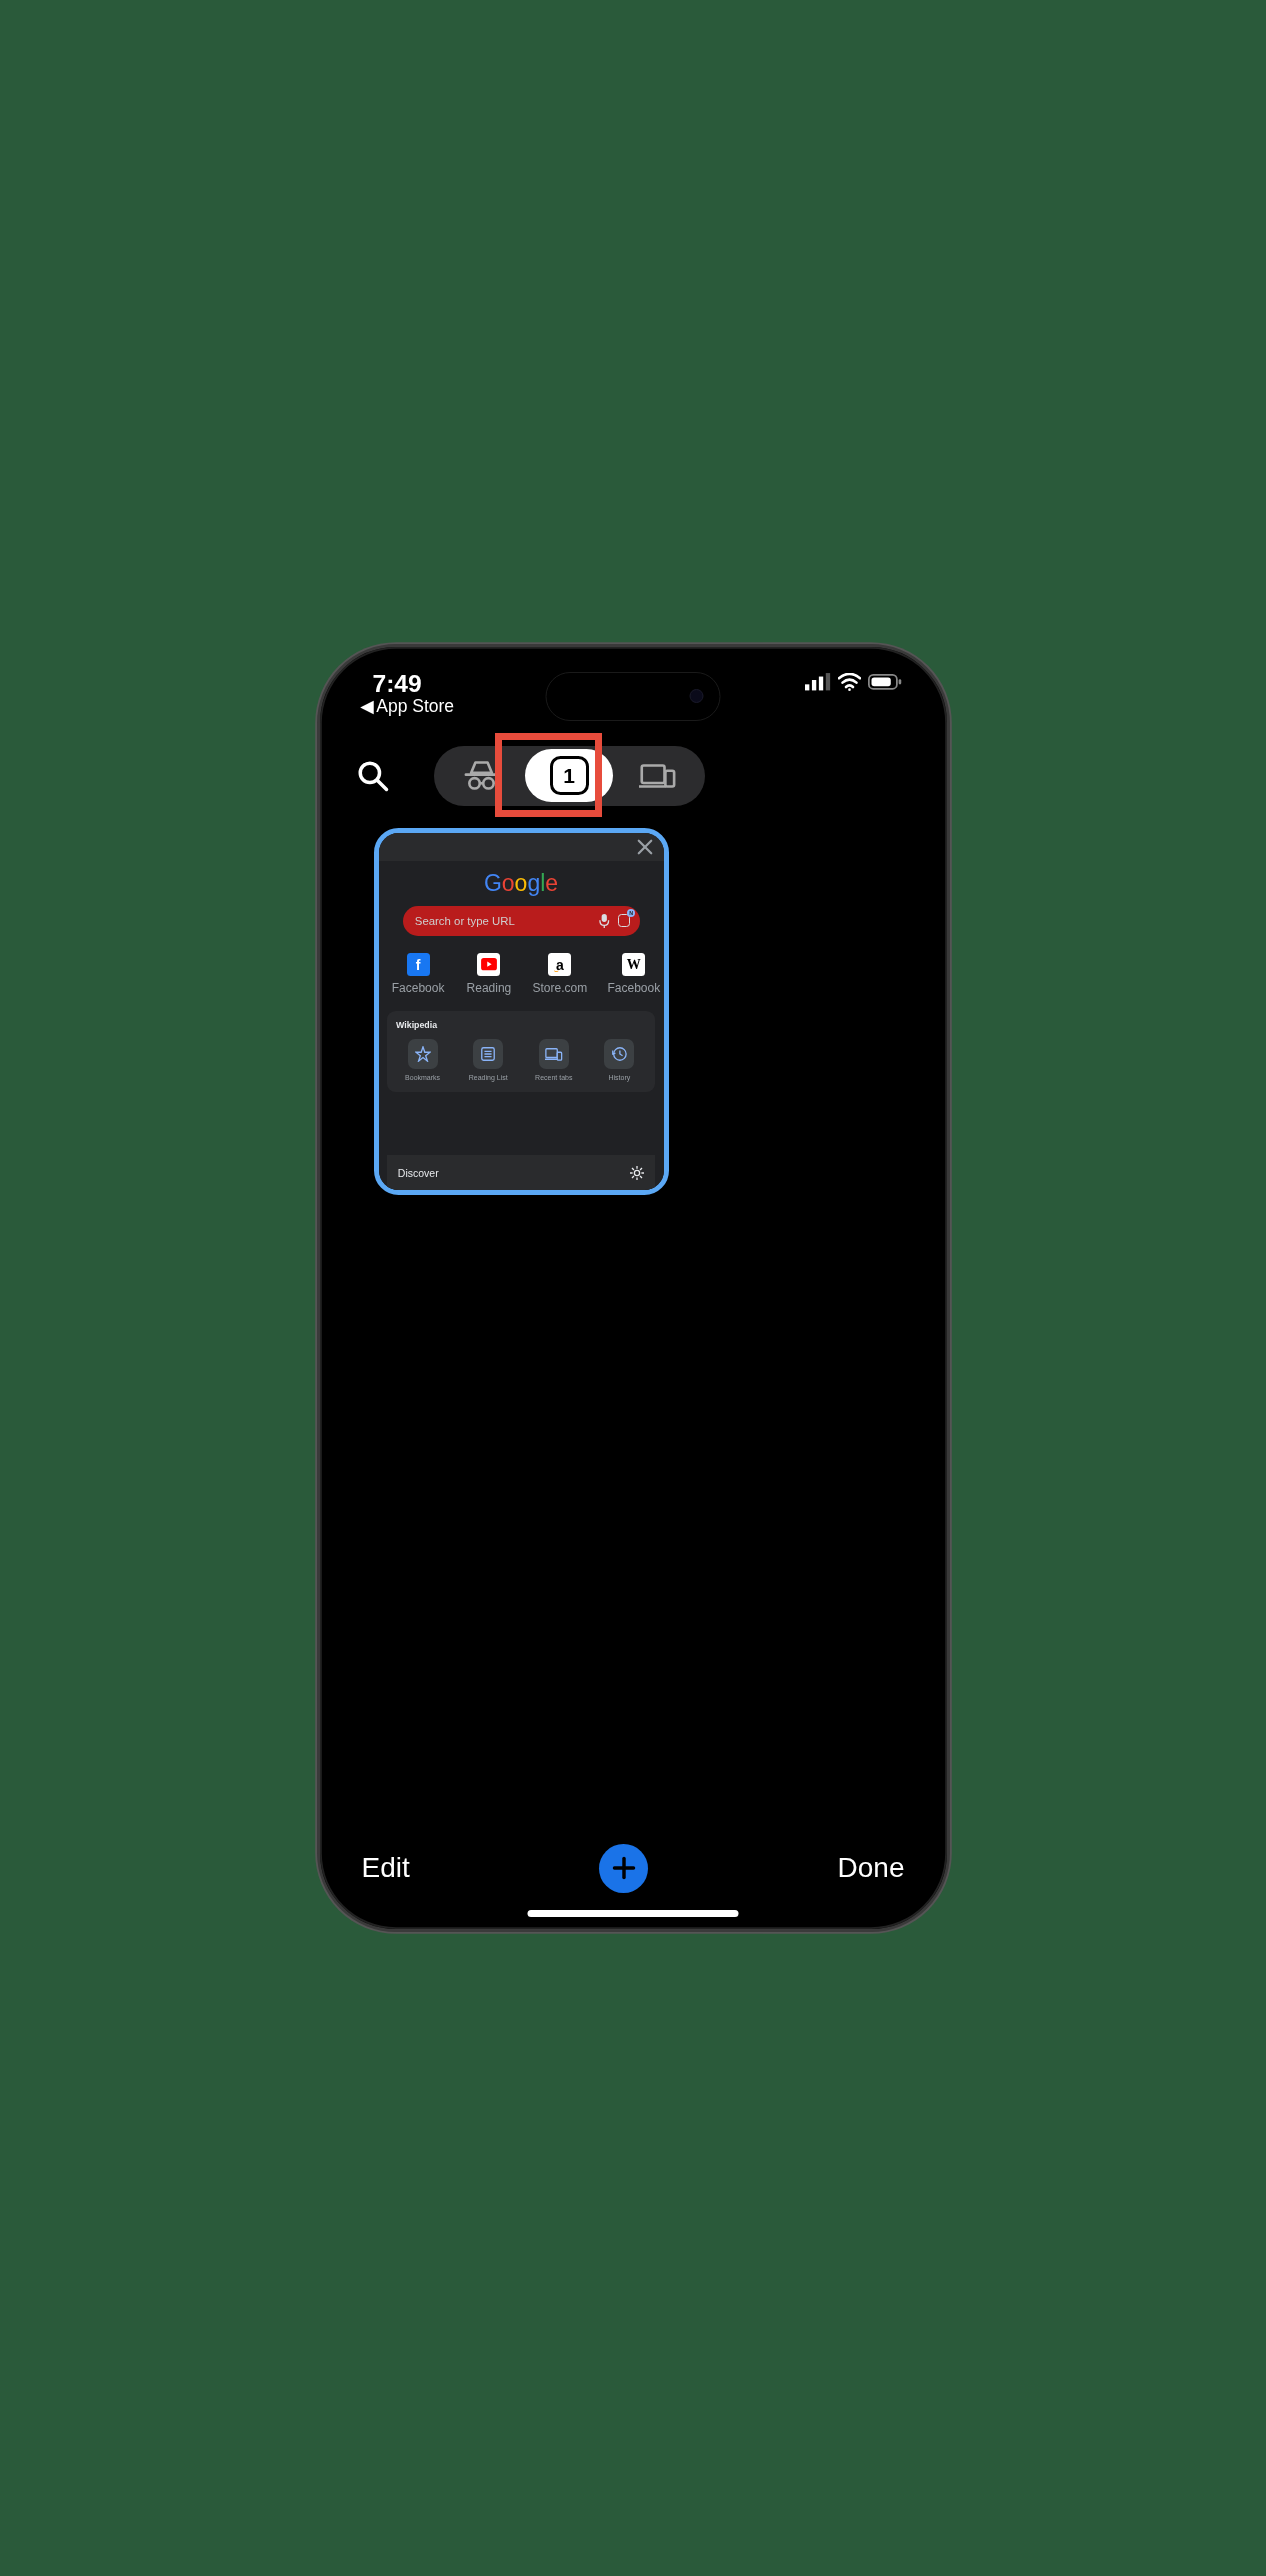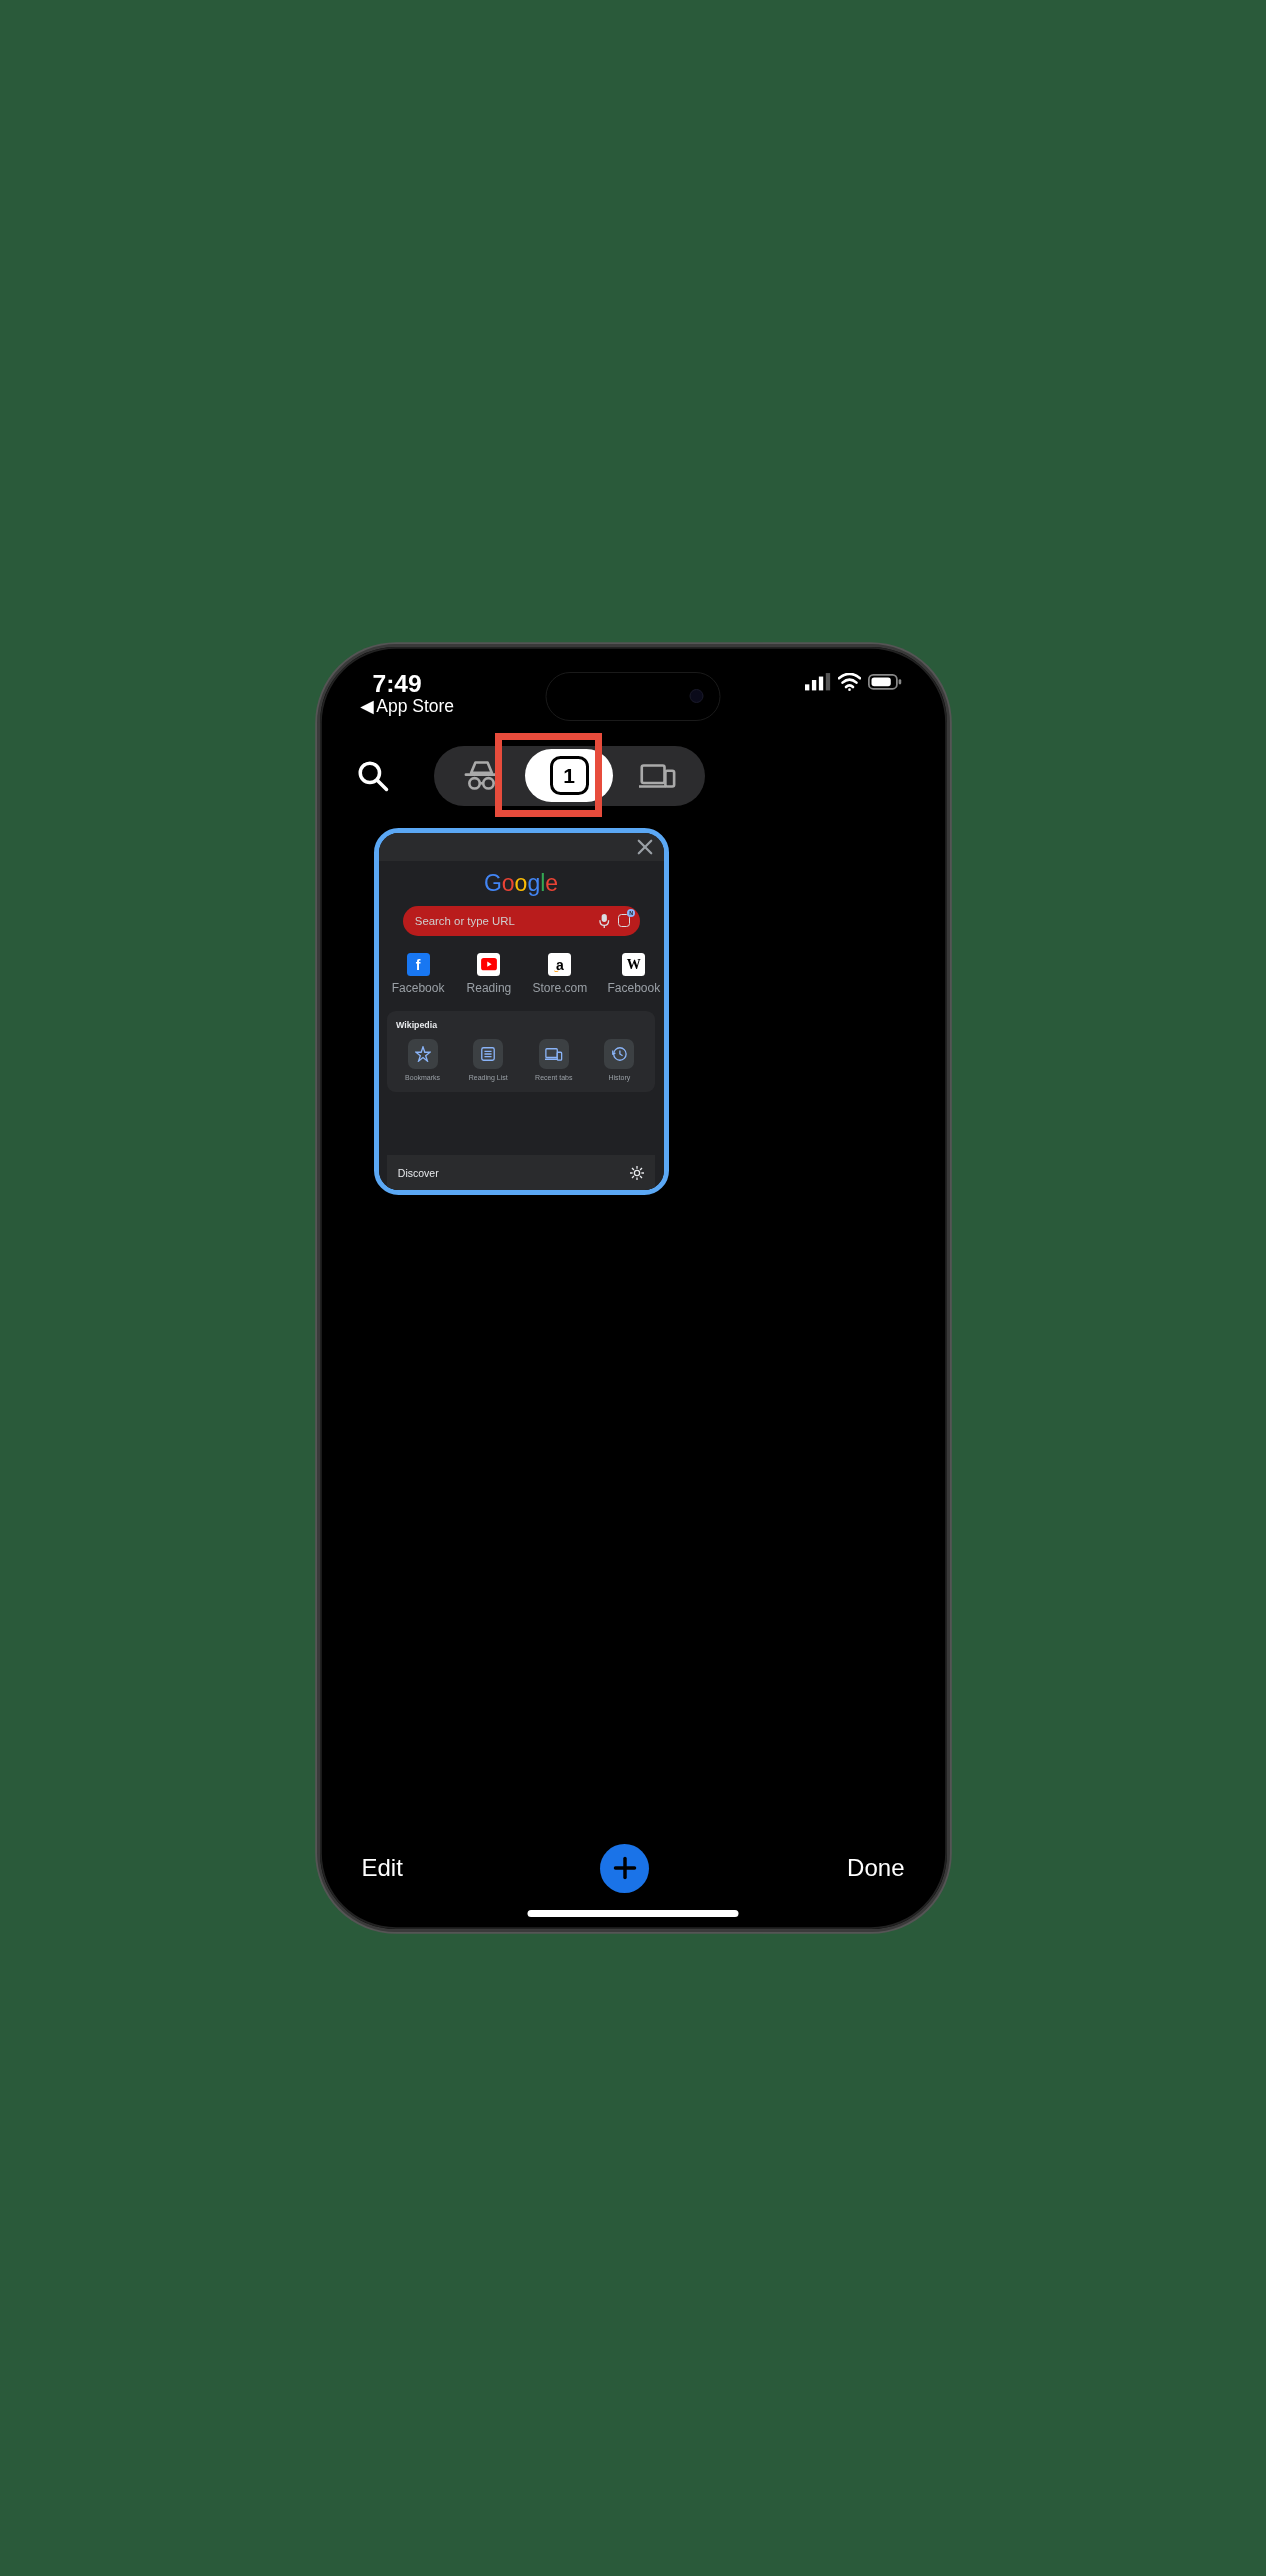--- a/index.html
+++ b/index.html
@@ -212,21 +212,21 @@
     .bottom-bar {
       position: absolute;
       bottom: 26px; left: 0; right: 0;
       height: 70px;
       display: flex;
       align-items: center;
       justify-content: space-between;
       padding: 0 42px;
       color: #fff;
     }
-    .bottom-text { font-size: 24px; font-weight: 400; }
+    .bottom-text { font-size: 28px; font-weight: 400; }
     .newtab-btn {
       width: 49px; height: 49px; background: #1a73e8; border-radius: 50%;
       display: flex; align-items: center; justify-content: center;
     }
     .home-indicator {
       position: absolute; bottom: 12.3px; left: 50%; transform: translateX(-50%);
       width: 211px; height: 7px; background: #fff; border-radius: 3.5px;
     }
   </style>
 </head>

